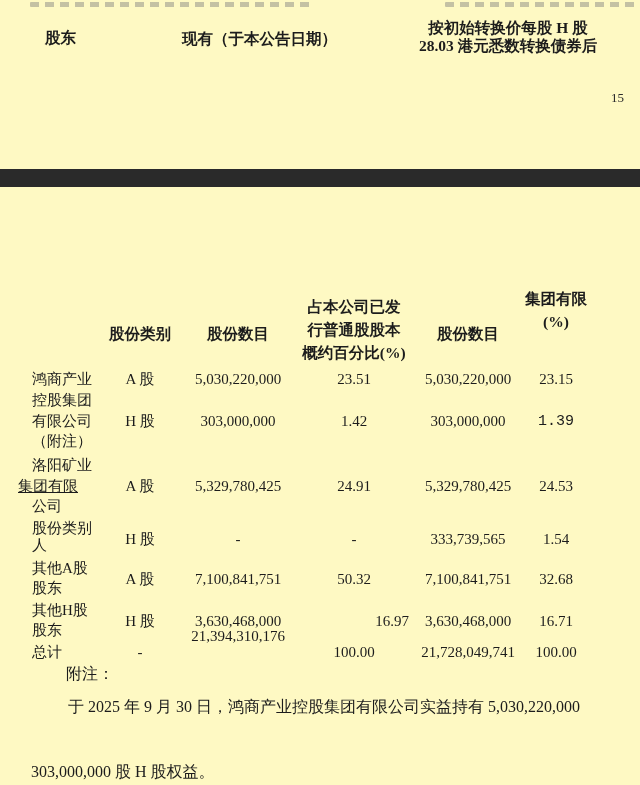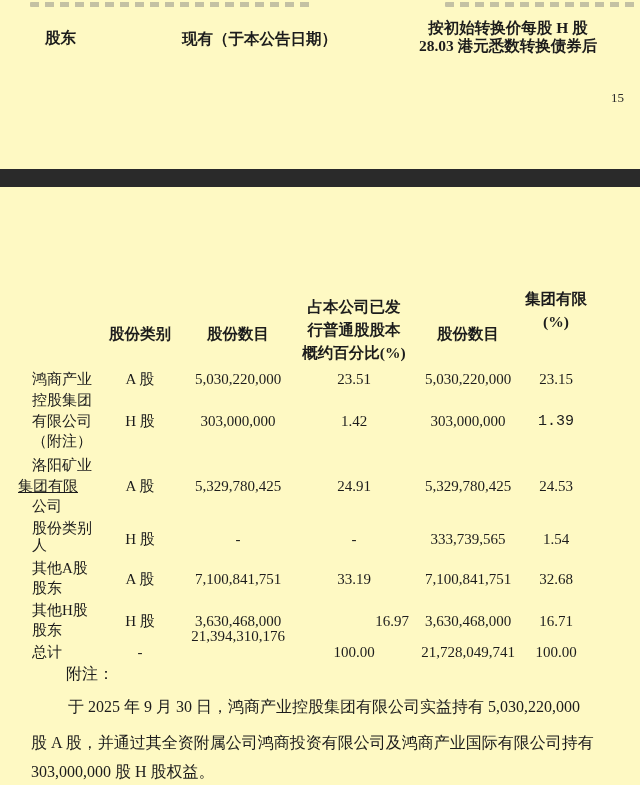--- a/index.html
+++ b/index.html
@@ -97,37 +97,36 @@
         <div class="cell" style="left: 32px; top: 537px; width: 84px;">人</div>
         <div class="cell center" style="left: 100px; top: 531px; width: 80px;">H 股</div>
         <div class="cell center" style="left: 170px; top: 531px; width: 136px;">-</div>
         <div class="cell center" style="left: 299px; top: 531px; width: 110px;">-</div>
         <div class="cell center" style="left: 400px; top: 531px; width: 136px;">333,739,565</div>
         <div class="cell center" style="left: 506px; top: 531px; width: 100px;">1.54</div>
         <div class="cell" style="left: 32px; top: 560px; width: 84px;">其他A股</div>
         <div class="cell" style="left: 32px; top: 580px; width: 84px;">股东</div>
         <div class="cell center" style="left: 100px; top: 571px; width: 80px;">A 股</div>
         <div class="cell center" style="left: 170px; top: 571px; width: 136px;">7,100,841,751</div>
-        <div class="cell center" style="left: 299px; top: 571px; width: 110px;">33.19</div>
+        <div class="cell center" style="left: 299px; top: 571px; width: 110px;">50.32</div>
         <div class="cell center" style="left: 400px; top: 571px; width: 136px;">7,100,841,751</div>
         <div class="cell center" style="left: 506px; top: 571px; width: 100px;">32.68</div>
         <div class="cell" style="left: 32px; top: 602px; width: 84px;">其他H股</div>
         <div class="cell" style="left: 32px; top: 622px; width: 84px;">股东</div>
         <div class="cell center" style="left: 100px; top: 613px; width: 80px;">H 股</div>
         <div class="cell center" style="left: 170px; top: 613px; width: 136px;">3,630,468,000</div>
         <div class="cell center" style="left: 299px; top: 613px; width: 110px; text-align: right;">16.97</div>
         <div class="cell center" style="left: 400px; top: 613px; width: 136px;">3,630,468,000</div>
         <div class="cell center" style="left: 506px; top: 613px; width: 100px;">16.71</div>
         <div class="cell" style="left: 32px; top: 644px; width: 84px;">总计</div>
         <div class="cell center" style="left: 100px; top: 644px; width: 80px;">-</div>
         <div class="cell center" style="left: 170px; top: 628px; width: 136px;">21,394,310,176</div>
         <div class="cell center" style="left: 299px; top: 644px; width: 110px;">100.00</div>
         <div class="cell center" style="left: 400px; top: 644px; width: 136px;">21,728,049,741</div>
         <div class="cell center" style="left: 506px; top: 644px; width: 100px;">100.00</div>
       </div>
   </div>
 
   <div class="note" style="left:66px;top:664px;">附注：</div>
   <div class="note" style="left:68px;top:697px;">于 2025 年 9 月 30 日，鸿商产业控股集团有限公司实益持有 5,030,220,000</div>
-  <div class="note" style="left:31px;top:733px;">股 A 股，并通过其全资附属公司鸿商投资有限公司及鸿商产业国际有限公司持有</div>
   <div class="note" style="left:31px;top:762px;">303,000,000 股 H 股权益。</div>
 
 </div>
 
 </body></html>

